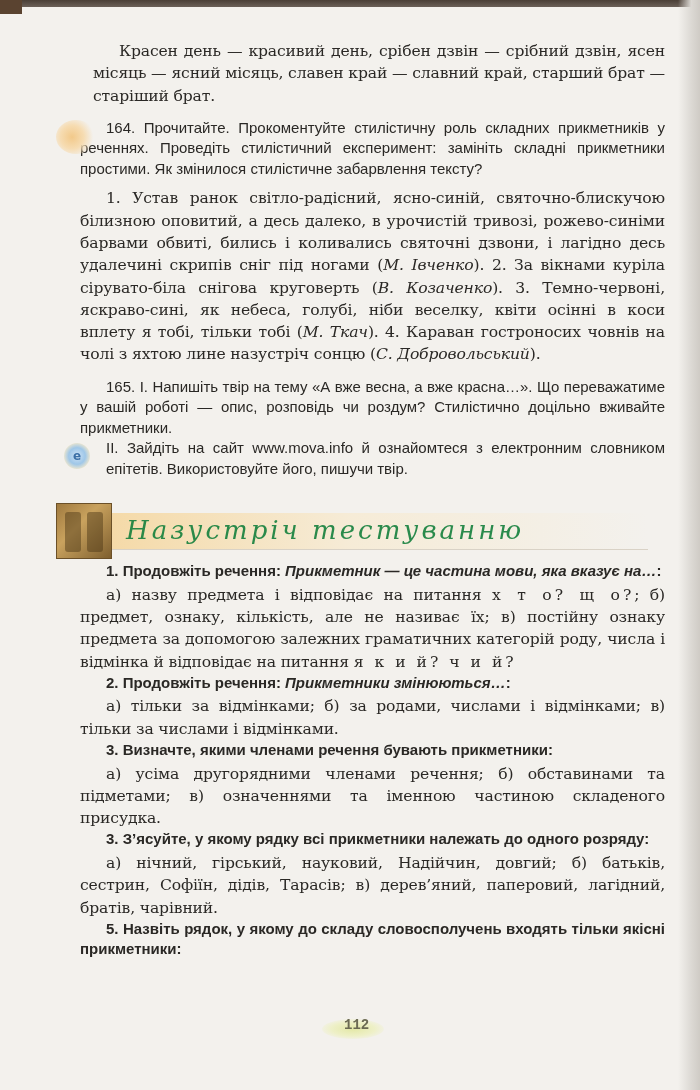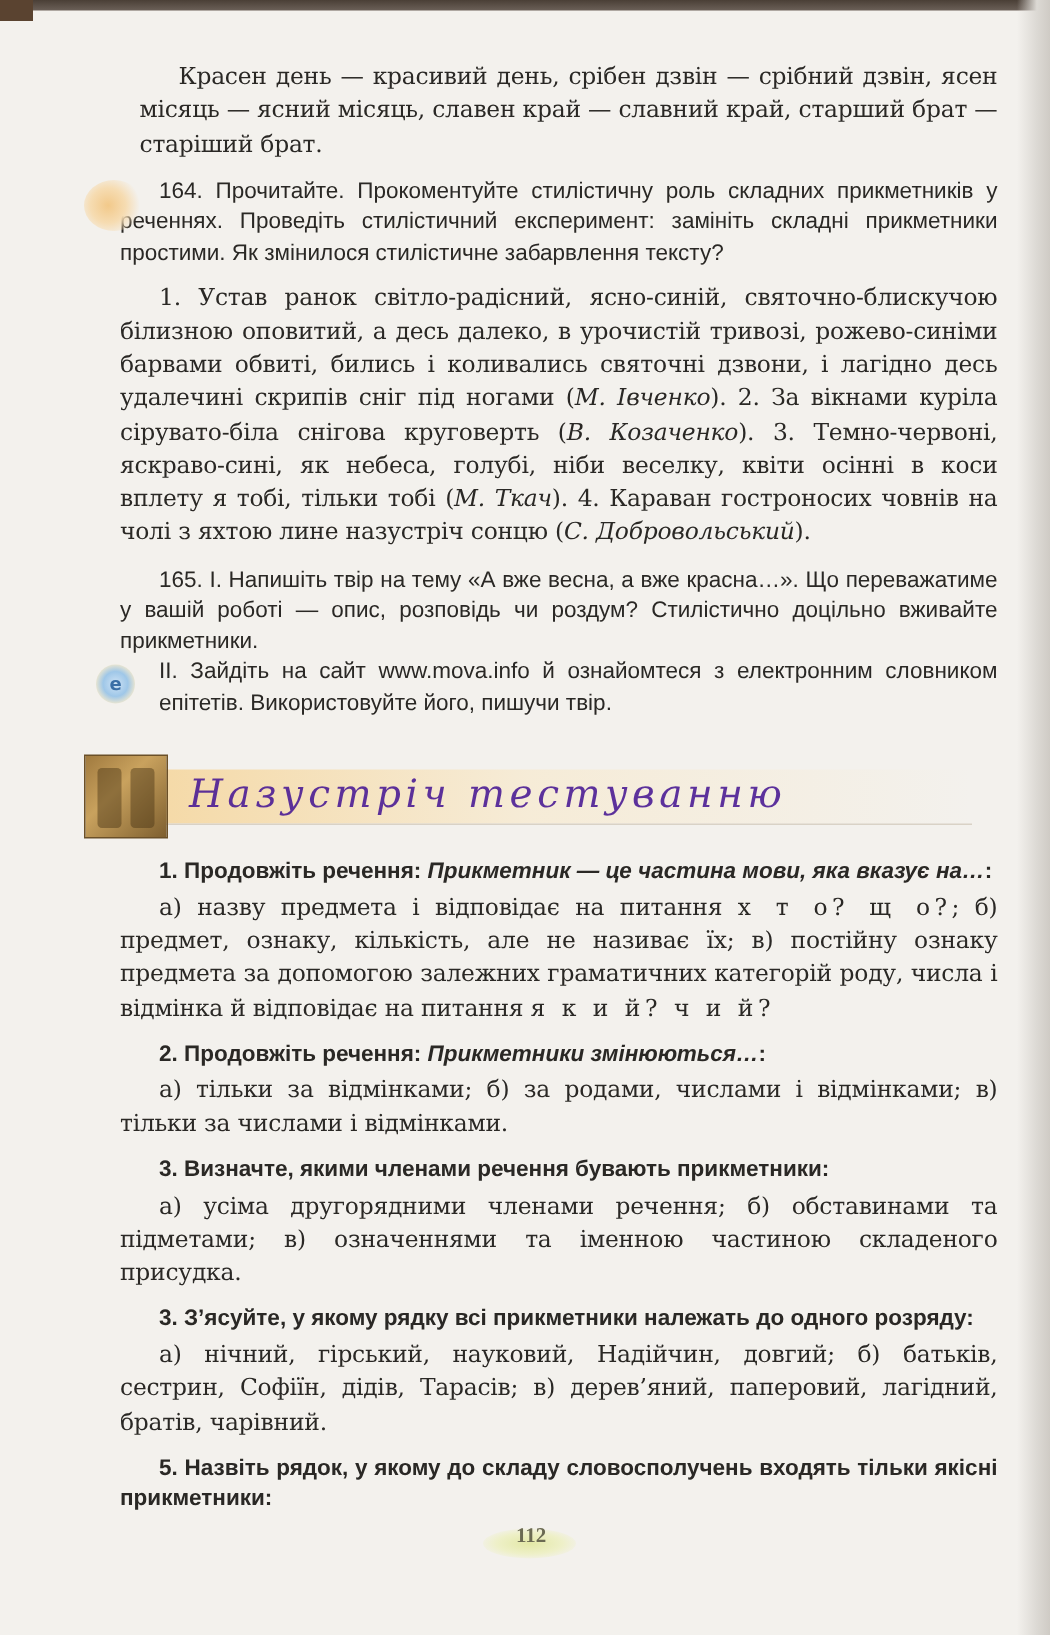--- a/index.html
+++ b/index.html
@@ -67,42 +67,42 @@
     }
     .test-banner .emblem::before, .test-banner .emblem::after {
       content: ""; position: absolute; top: 8px; width: 16px; height: 40px;
       background: rgba(70,50,20,0.45); border-radius: 3px;
     }
     .test-banner .emblem::before { left: 8px; }
     .test-banner .emblem::after { right: 8px; }
     .test-banner .title {
       position: absolute; left: 70px; top: 12px;
       font-family: "DejaVu Serif", serif; font-style: italic;
-      font-size: 26px; letter-spacing: 3px; color: #4c1d95;
+      font-size: 26px; letter-spacing: 3px; color: #15803d;
       opacity: 0.9;
     }
-    .q { margin-top: 10px; }
+    .q { }
     .q-head {
       font-family: "Liberation Sans", "DejaVu Sans", sans-serif;
       font-weight: bold; font-size: 15px; line-height: 20.5px;
       text-indent: 26px; text-align: justify;
     }
     .q-head i { font-style: italic; }
     .q-answer { margin-top: 2px; }
     .spaced { letter-spacing: 3px; }
     .page-num {
       position: absolute; left: 322px; top: 1013px; width: 70px; height: 28px;
     }
     .page-num .leaf {
       position: absolute; left: 0; top: 6px; width: 62px; height: 20px; border-radius: 50%;
       background: radial-gradient(ellipse, #e3e8a6 0%, #eef0c8 50%, rgba(243,241,237,0) 80%);
     }
     .page-num .num {
       position: absolute; left: 22px; top: 4px;
-      font-family: Liberation Serif, serif; font-weight: bold; font-size: 14px; color: #6b6a52;
+      font-family: Liberation Mono, monospace; font-weight: bold; font-size: 14px; color: #6b6a52;
     }
   </style>
 </head>
 <body>
 
 <div class="top-strip"></div>
 <div class="top-corner"></div>
 <div class="right-shade"></div>
 
 <div class="page">

